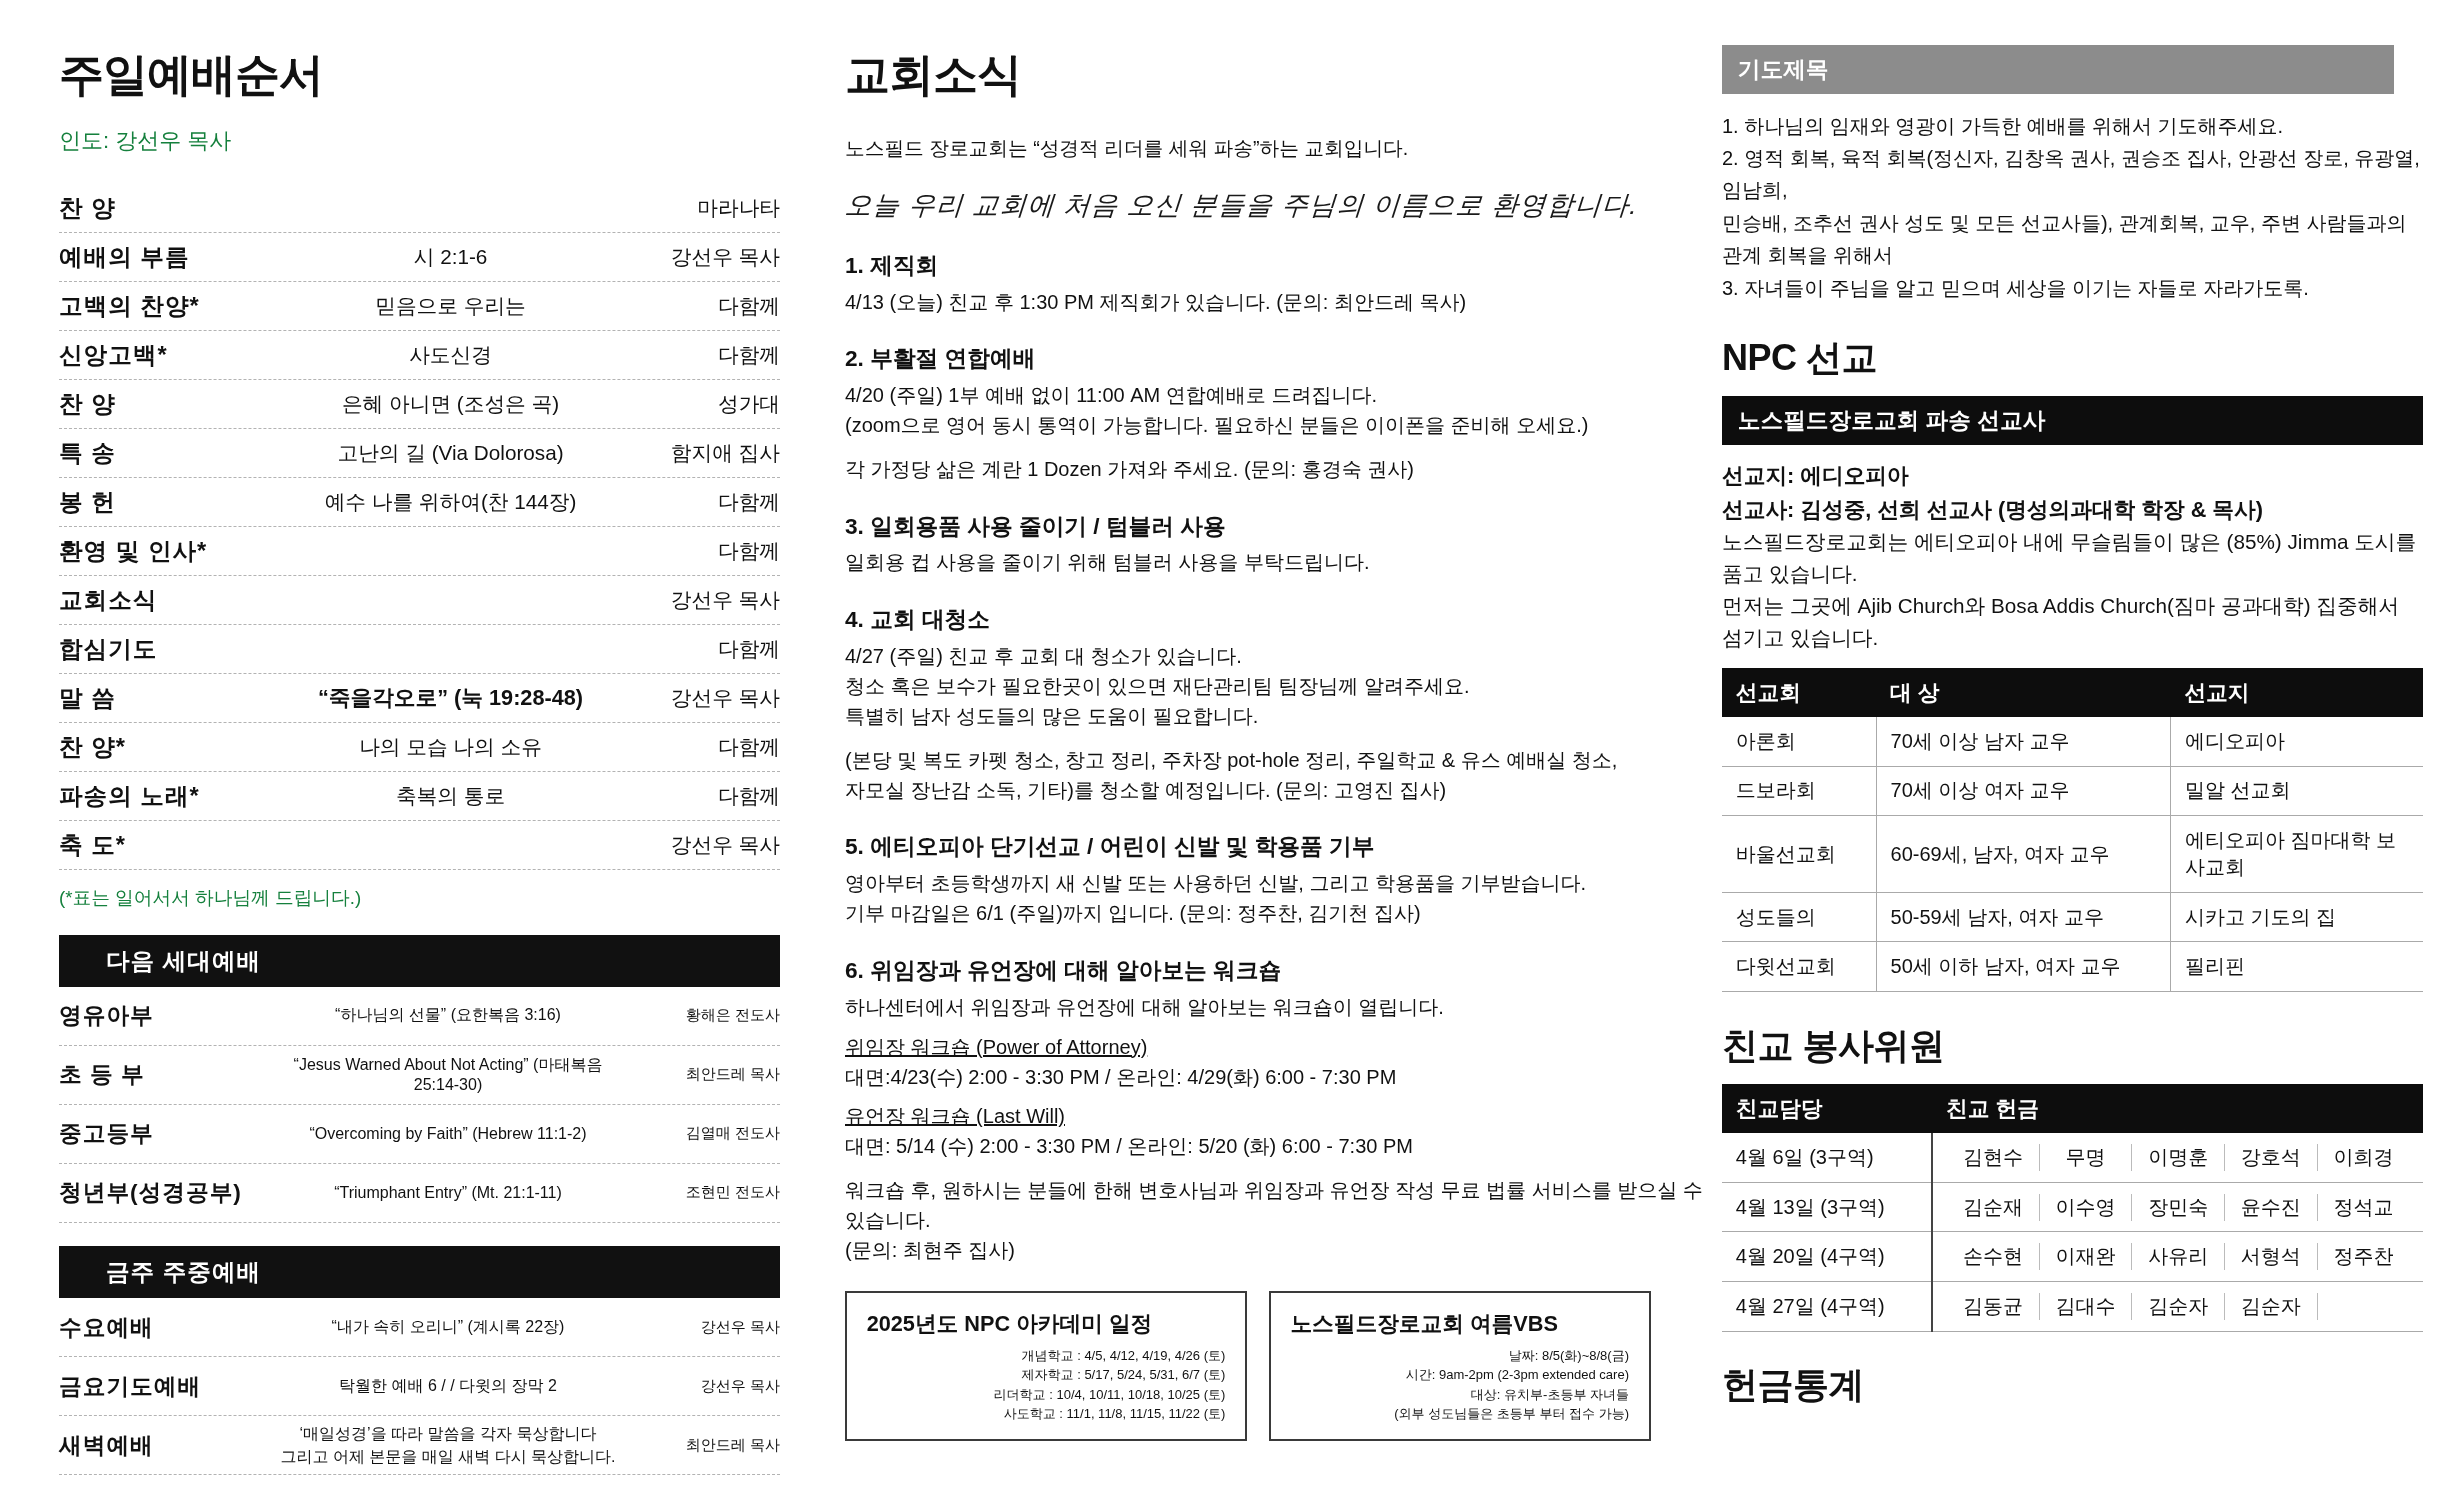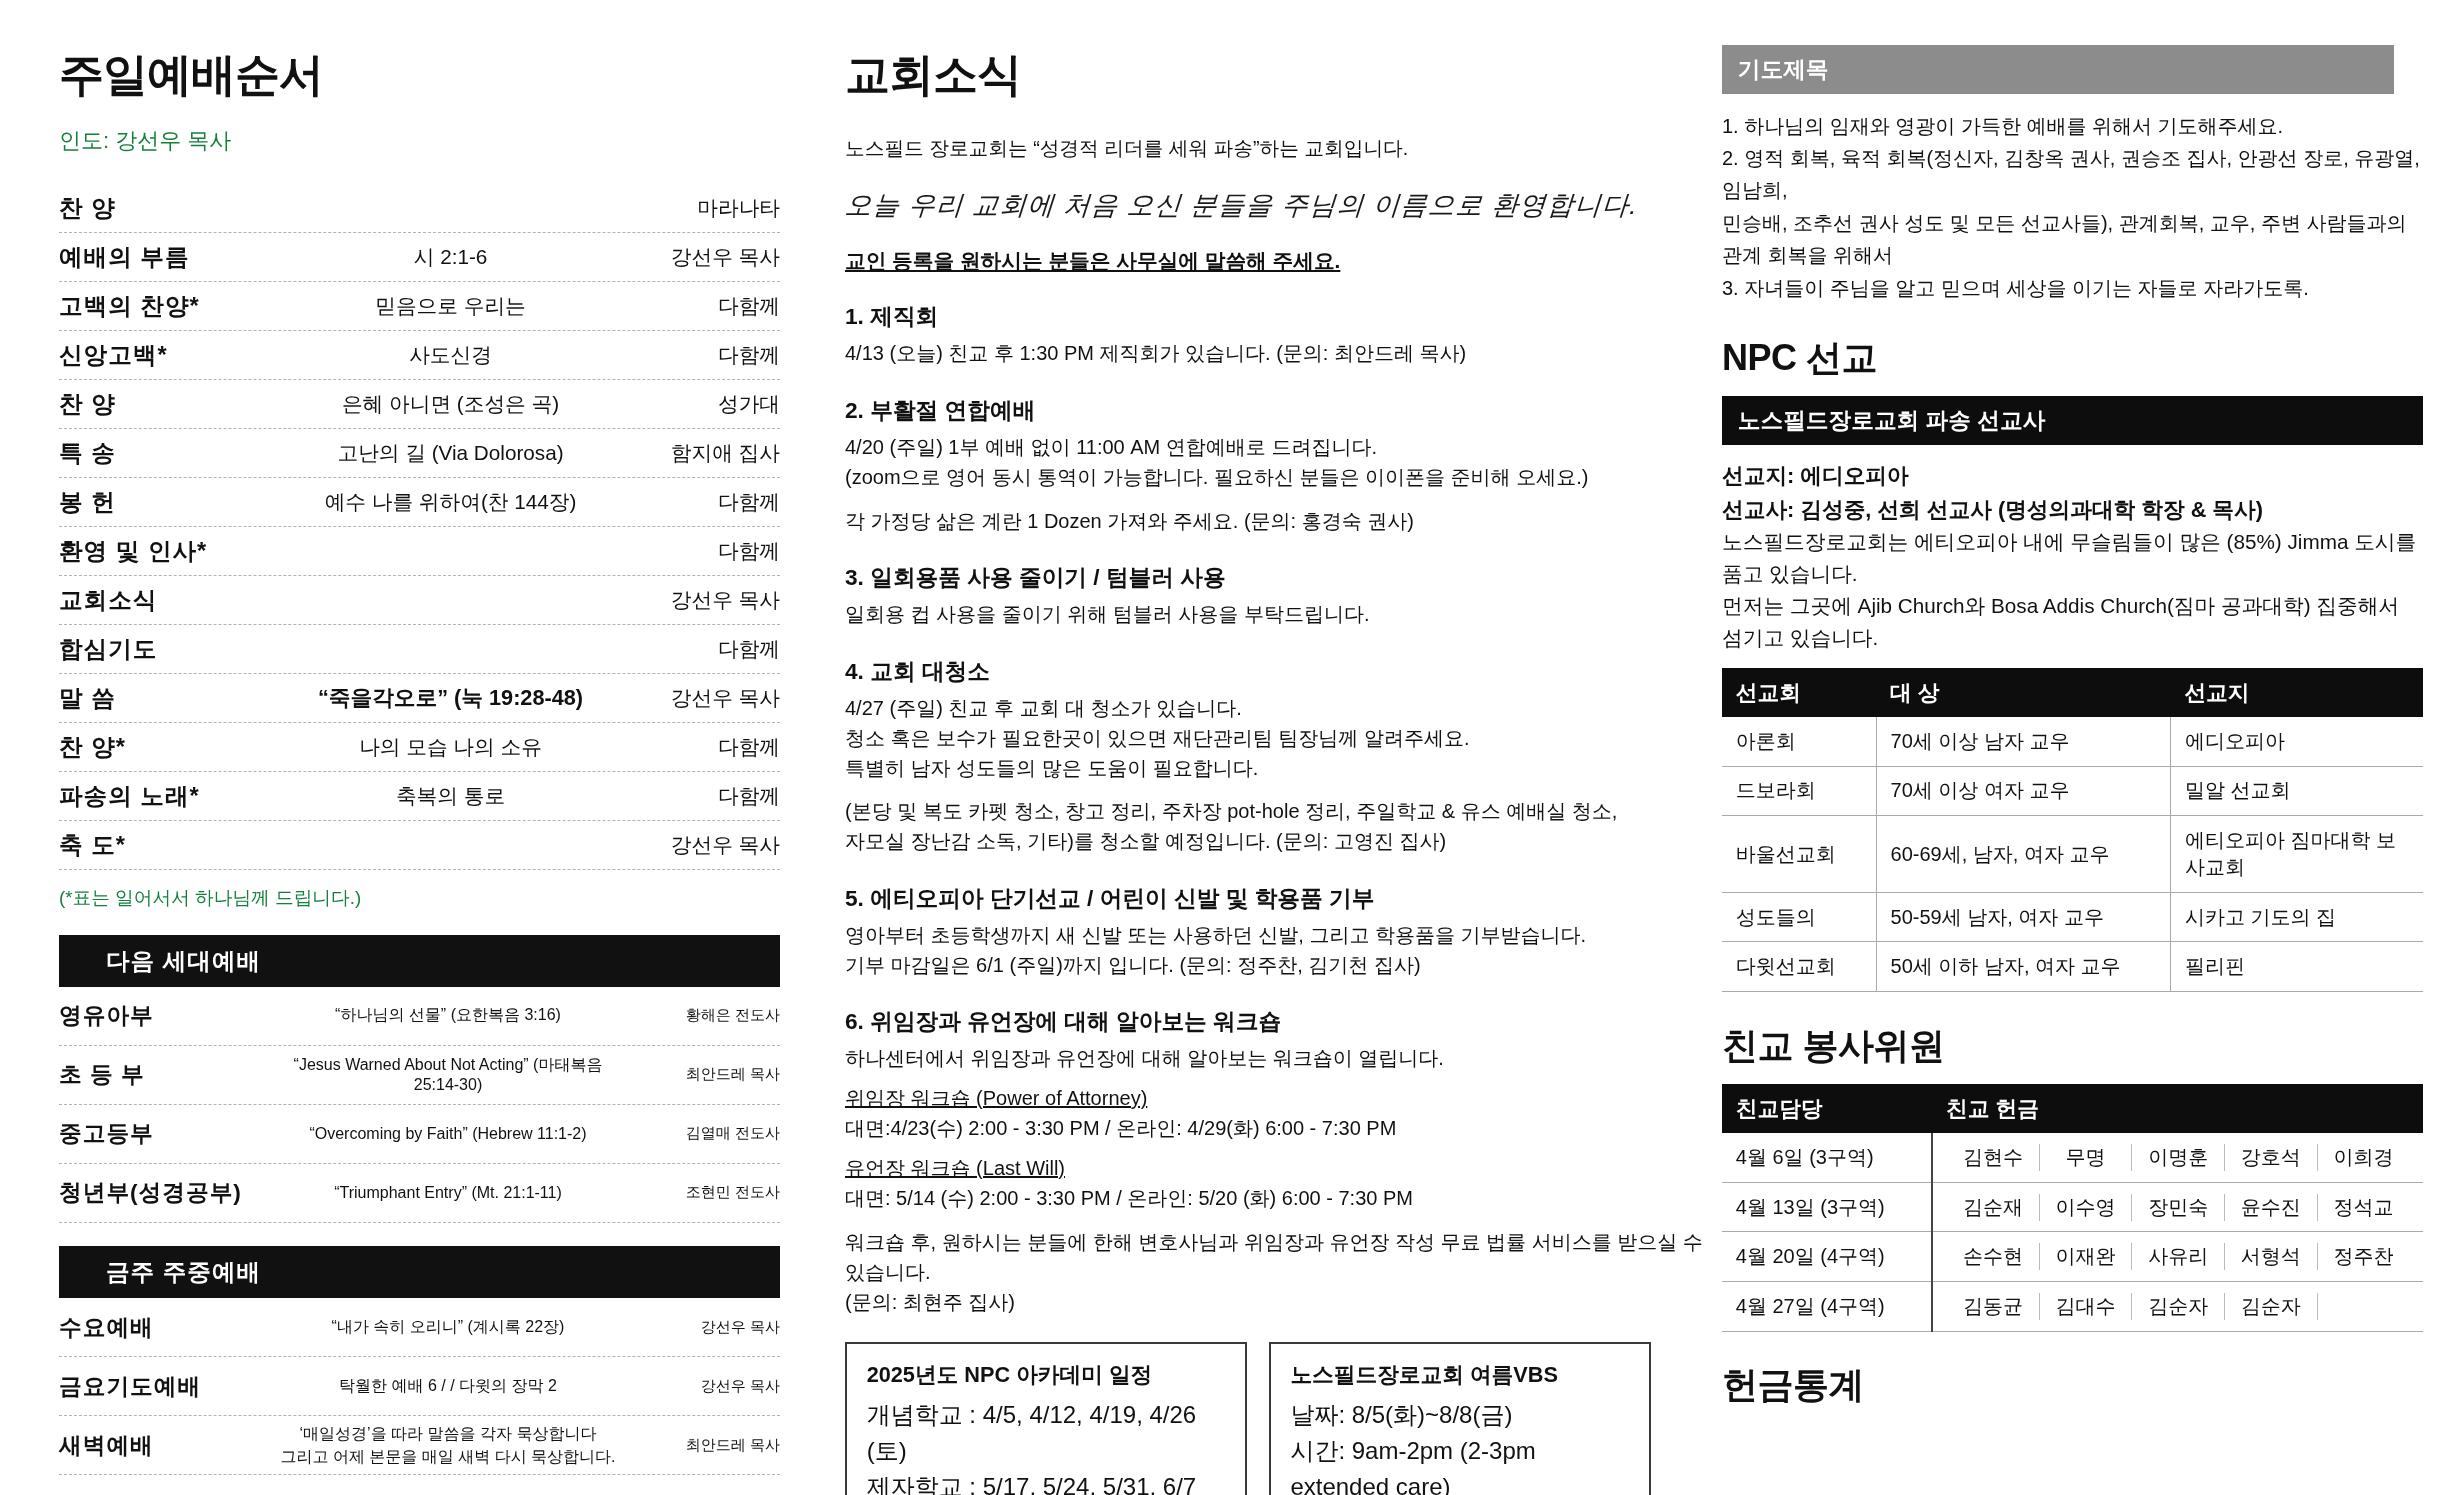--- a/index.html
+++ b/index.html
@@ -50,21 +50,21 @@
   .news-item .ni-title { font-weight:bold; font-size:22.7px; margin-bottom:5.9px; }
   .news-item .ni-line { font-size:20px; line-height:1.5; }
   .news-item .ni-gap { height:13.8px; }
   .news-item .ni-underline { text-decoration:underline; margin-top:9.9px; }
 
   .mid-boxes { display:flex; gap:21.7px; margin-top:25.6px; }
   .info-box { border:2px solid #3a3a3a; padding:15.8px 19.7px; }
   .info-box.academy { width:402px; }
   .info-box.vbs { width:382px; }
   .info-box .ib-title { font-weight:bold; font-size:21.7px; margin-bottom:7.9px; }
-  .info-box .ib-line { font-size:24px; line-height:1.5; }
+  .info-box .ib-line { font-size:13px; line-height:1.5;text-align:right; }
 
   
   .gray-banner {
     background:#8c8c8c; color:#fff; font-weight:bold; font-size:22.7px;
     padding:8.9px 15.8px; width:672px;
   }
   .prayer-line { font-size:20px; line-height:1.62; }
   .prayer-wrap { margin-top:15.8px; }
   .sec-title { font-size:36px; font-weight:bold; margin-top:29.6px; letter-spacing:-0.5px; }
   .right-black-banner {
@@ -216,21 +216,20 @@
         <span class="rgt">최안드레 목사</span>
       </div>
   </div>
 
 </div>
 
 <div class="col col-mid">
   <div class="page-title">교회소식</div>
   <div class="mid-intro">노스필드 장로교회는 “성경적 리더를 세워 파송”하는 교회입니다.</div>
   <div class="handwrite">오늘 우리 교회에 처음 오신 분들을 주님의 이름으로 환영합니다.</div>
-  <div class="register">교인 등록을 원하시는 분들은 사무실에 말씀해 주세요.</div>
 
   <div class="news-item">
     <div class="ni-title">1. 제직회</div>
     <div class="ni-line">4/13 (오늘) 친교 후 1:30 PM 제직회가 있습니다. (문의: 최안드레 목사)</div>
   </div>
 
   <div class="news-item">
     <div class="ni-title">2. 부활절 연합예배</div>
     <div class="ni-line">4/20 (주일) 1부 예배 없이  11:00 AM 연합예배로 드려집니다.</div>
     <div class="ni-line">(zoom으로 영어 동시 통역이 가능합니다. 필요하신 분들은 이이폰을 준비해 오세요.)</div>

